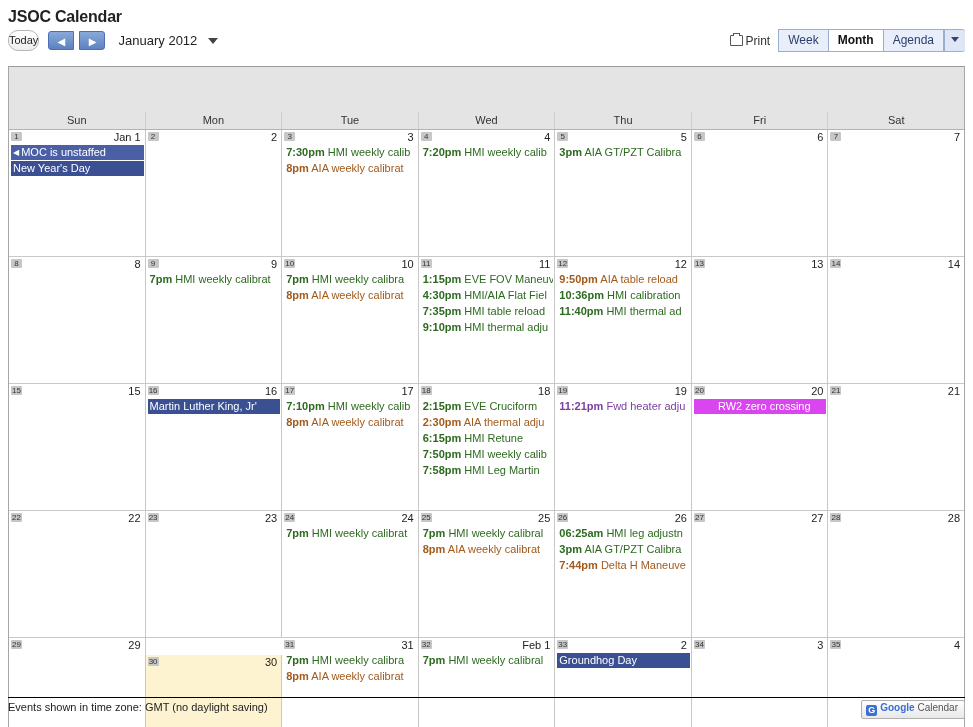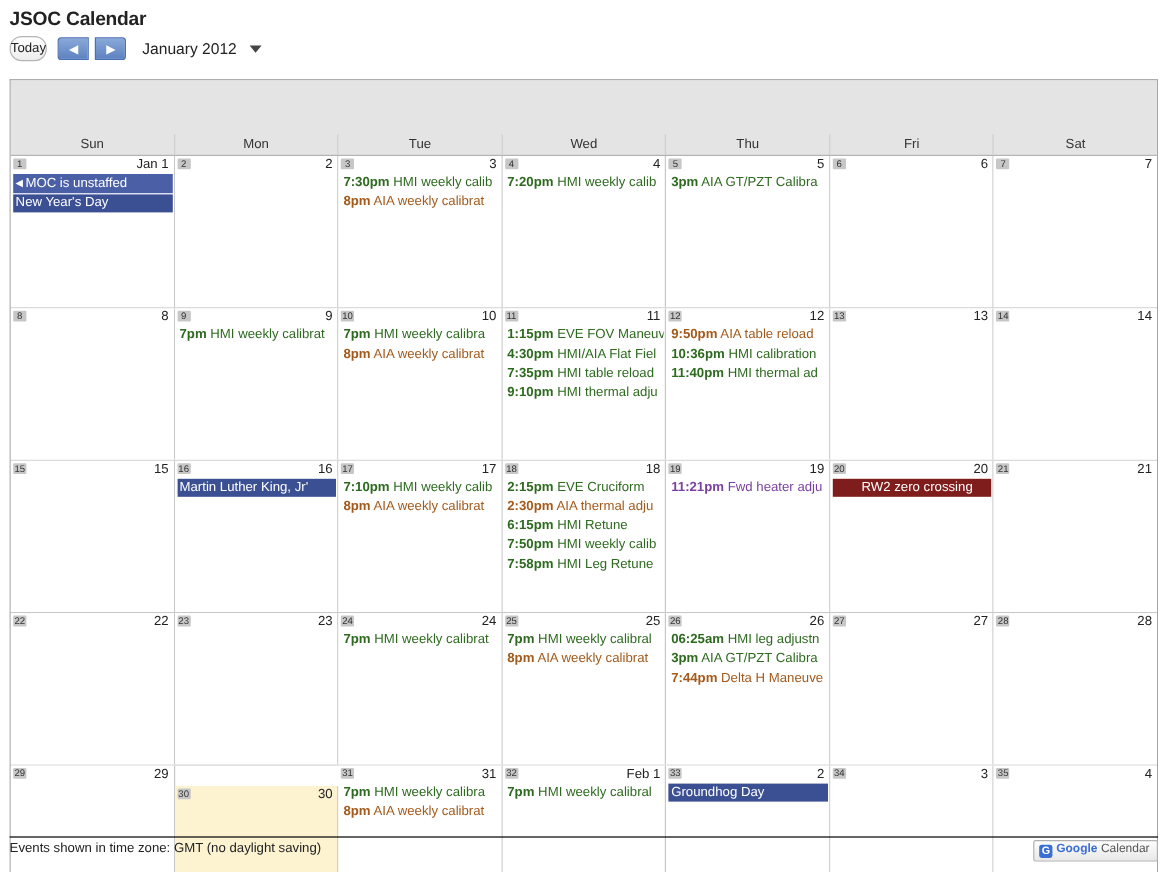--- a/index.html
+++ b/index.html
@@ -245,21 +245,21 @@
   .ev.brown { color: #a35a1b; }
   .ev.blue-bar {
     background: #4a5fa5;
     color: #fff;
   }
   .ev.blue-bar2 {
     background: #3b4f93;
     color: #fff;
   }
   .ev.maroon-bar {
-    background: #7f1d1d;
+    background: #d946ef;
     color: #fff;
     padding-left: 24px;
   }
   .ev.purple { color: #7a3fa0; }
   .ev.arrowleft:before {
     content: "\25C0";
     font-size: 8px;
     margin-right: 2px;
     vertical-align: 1px;
   }
@@ -315,20 +315,23 @@
 
   <div class="toolbar">
     <span class="btn today">Today</span>
     <span class="navgroup">
       <span class="navbtn prev">◀</span>
       <span class="navbtn next">▶</span>
     </span>
     <span class="monthlabel">January 2012</span>
     <span class="caret"></span>
 
+    <span class="toolbar-right">
+      <span class="print"><span class="printer-icon"></span><span>Print</span></span><span class="viewbtn">Week</span><span class="viewbtn active">Month</span><span class="viewbtn last">Agenda</span><span class="viewbtn dropdown"><span class="vcaret"></span></span>
+    </span>
   </div>
 
   <div class="cal">
     <div class="dow-row">
       <div class="dow">Sun</div>
       <div class="dow">Mon</div>
       <div class="dow">Tue</div>
       <div class="dow">Wed</div>
       <div class="dow">Thu</div>
       <div class="dow">Fri</div>
@@ -492,21 +495,21 @@
           <div class="day">
             <div class="day-head">
               <span class="weeknum">18</span>
               <span class="daynum">18</span>
             </div>
             <div class="events">
               <div class="ev green"><span class="t">2:15pm</span> <span>EVE Cruciform</span></div>
               <div class="ev brown"><span class="t">2:30pm</span> <span>AIA thermal adju</span></div>
               <div class="ev green"><span class="t">6:15pm</span> <span>HMI Retune</span></div>
               <div class="ev green"><span class="t">7:50pm</span> <span>HMI weekly calib</span></div>
-              <div class="ev green"><span class="t">7:58pm</span> <span>HMI Leg Retune</span></div>
+              <div class="ev green"><span class="t">7:58pm</span> <span>HMI Leg Martin</span></div>
             </div>
           </div>
           <div class="day">
             <div class="day-head">
               <span class="weeknum">19</span>
               <span class="daynum">19</span>
             </div>
             <div class="events">
               <div class="ev purple"><span class="t">11:21pm</span> <span>Fwd heater adju</span></div>
             </div>

